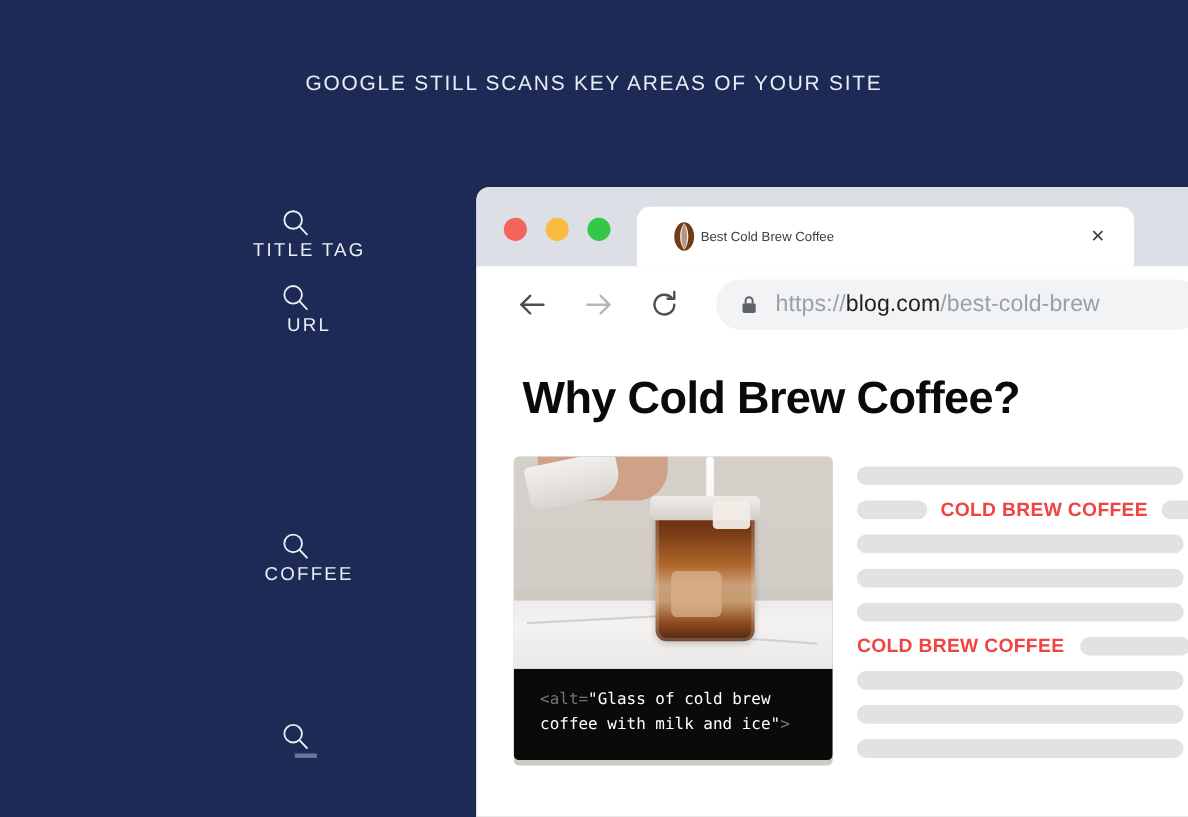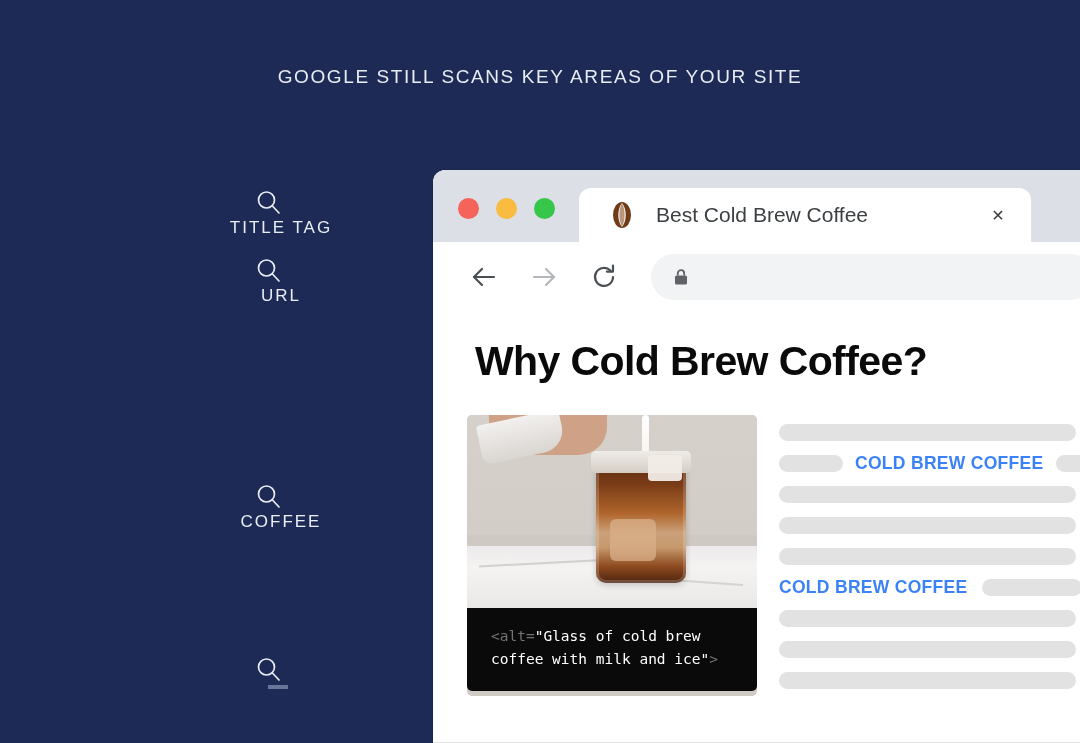--- a/index.html
+++ b/index.html
@@ -119,22 +119,21 @@
   }
 
   .favicon {
     width: 30px;
     height: 30px;
     flex: 0 0 30px;
     position: relative;
   }
 
   .tab-title {
-    margin-left: 19px;
-    font-size: 21px;
+    font-size: 12px;
     color: #3c4043;
     white-space: nowrap;
     overflow: hidden;
     flex: 1 1 auto;
   }
 
   .tab-close {
     width: 34px;
     height: 34px;
     flex: 0 0 34px;
@@ -293,21 +292,21 @@
     height: 31px;
     display: flex;
     align-items: center;
   }
   .bar {
     height: 17px;
     background: #e2e2e2;
     border-radius: 9px;
   }
   .kw {
-    color: #3b82f6;
+    color: #ef4444;
     font-size: 17.5px;
     font-weight: 700;
     letter-spacing: 0.3px;
     white-space: nowrap;
   }
 
   .bottom-rule {
     position: absolute;
     left: 0; bottom: 0;
     width: 660px;
@@ -409,20 +408,21 @@
       </svg>
     </span>
 
     <div class="omnibox">
       <span class="lock">
         <svg width="18" height="18" viewBox="0 0 18 18">
             <rect x="3" y="7.6" width="12" height="9" rx="1.6" fill="#5f6368"></rect>
             <path d="M5.8 7.6 V5.4 a3.2 3.2 0 0 1 6.4 0 V7.6" fill="none" stroke="#5f6368" stroke-width="1.8"></path>
           </svg>
       </span>
+      <span class="url"><span>https://</span><span class="host">blog.com</span><span>/best-cold-brew</span></span>
     </div>
   </div>
 
   <div class="page">
     <h1 class="page-h1">Why Cold Brew Coffee?</h1>
 
     <div class="page-body">
 
       <figure class="fig">
         <div class="photo">

